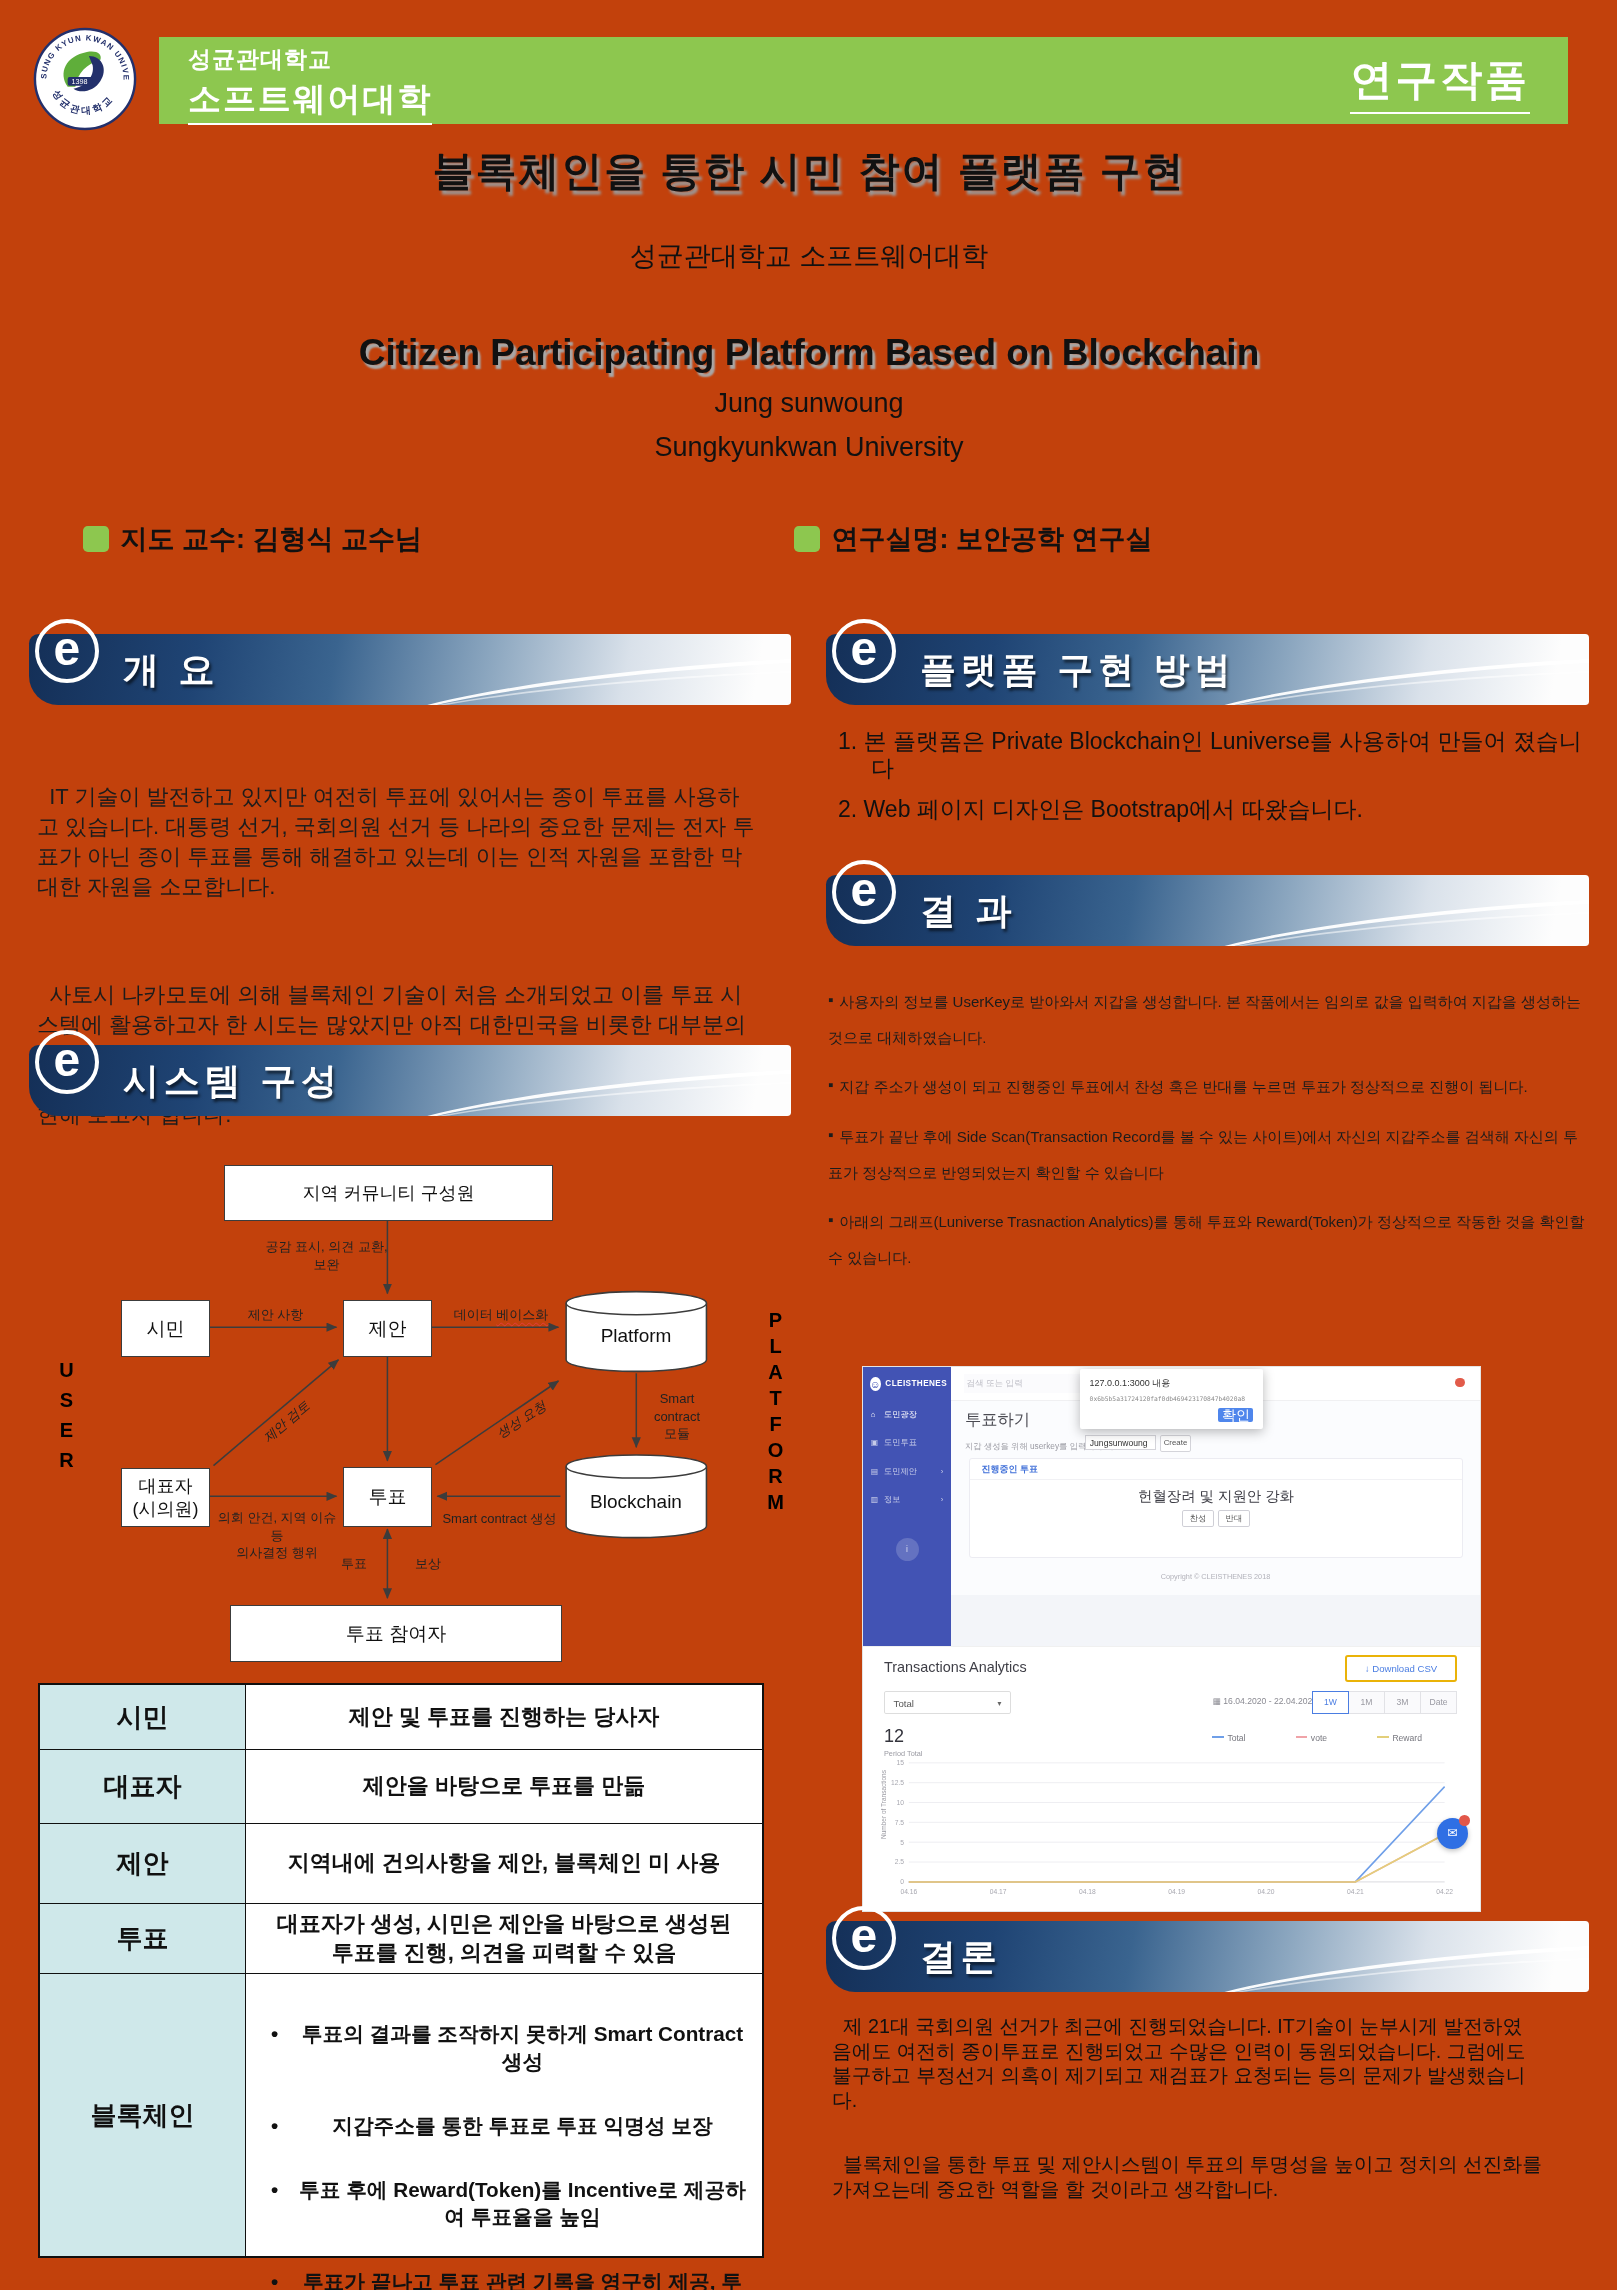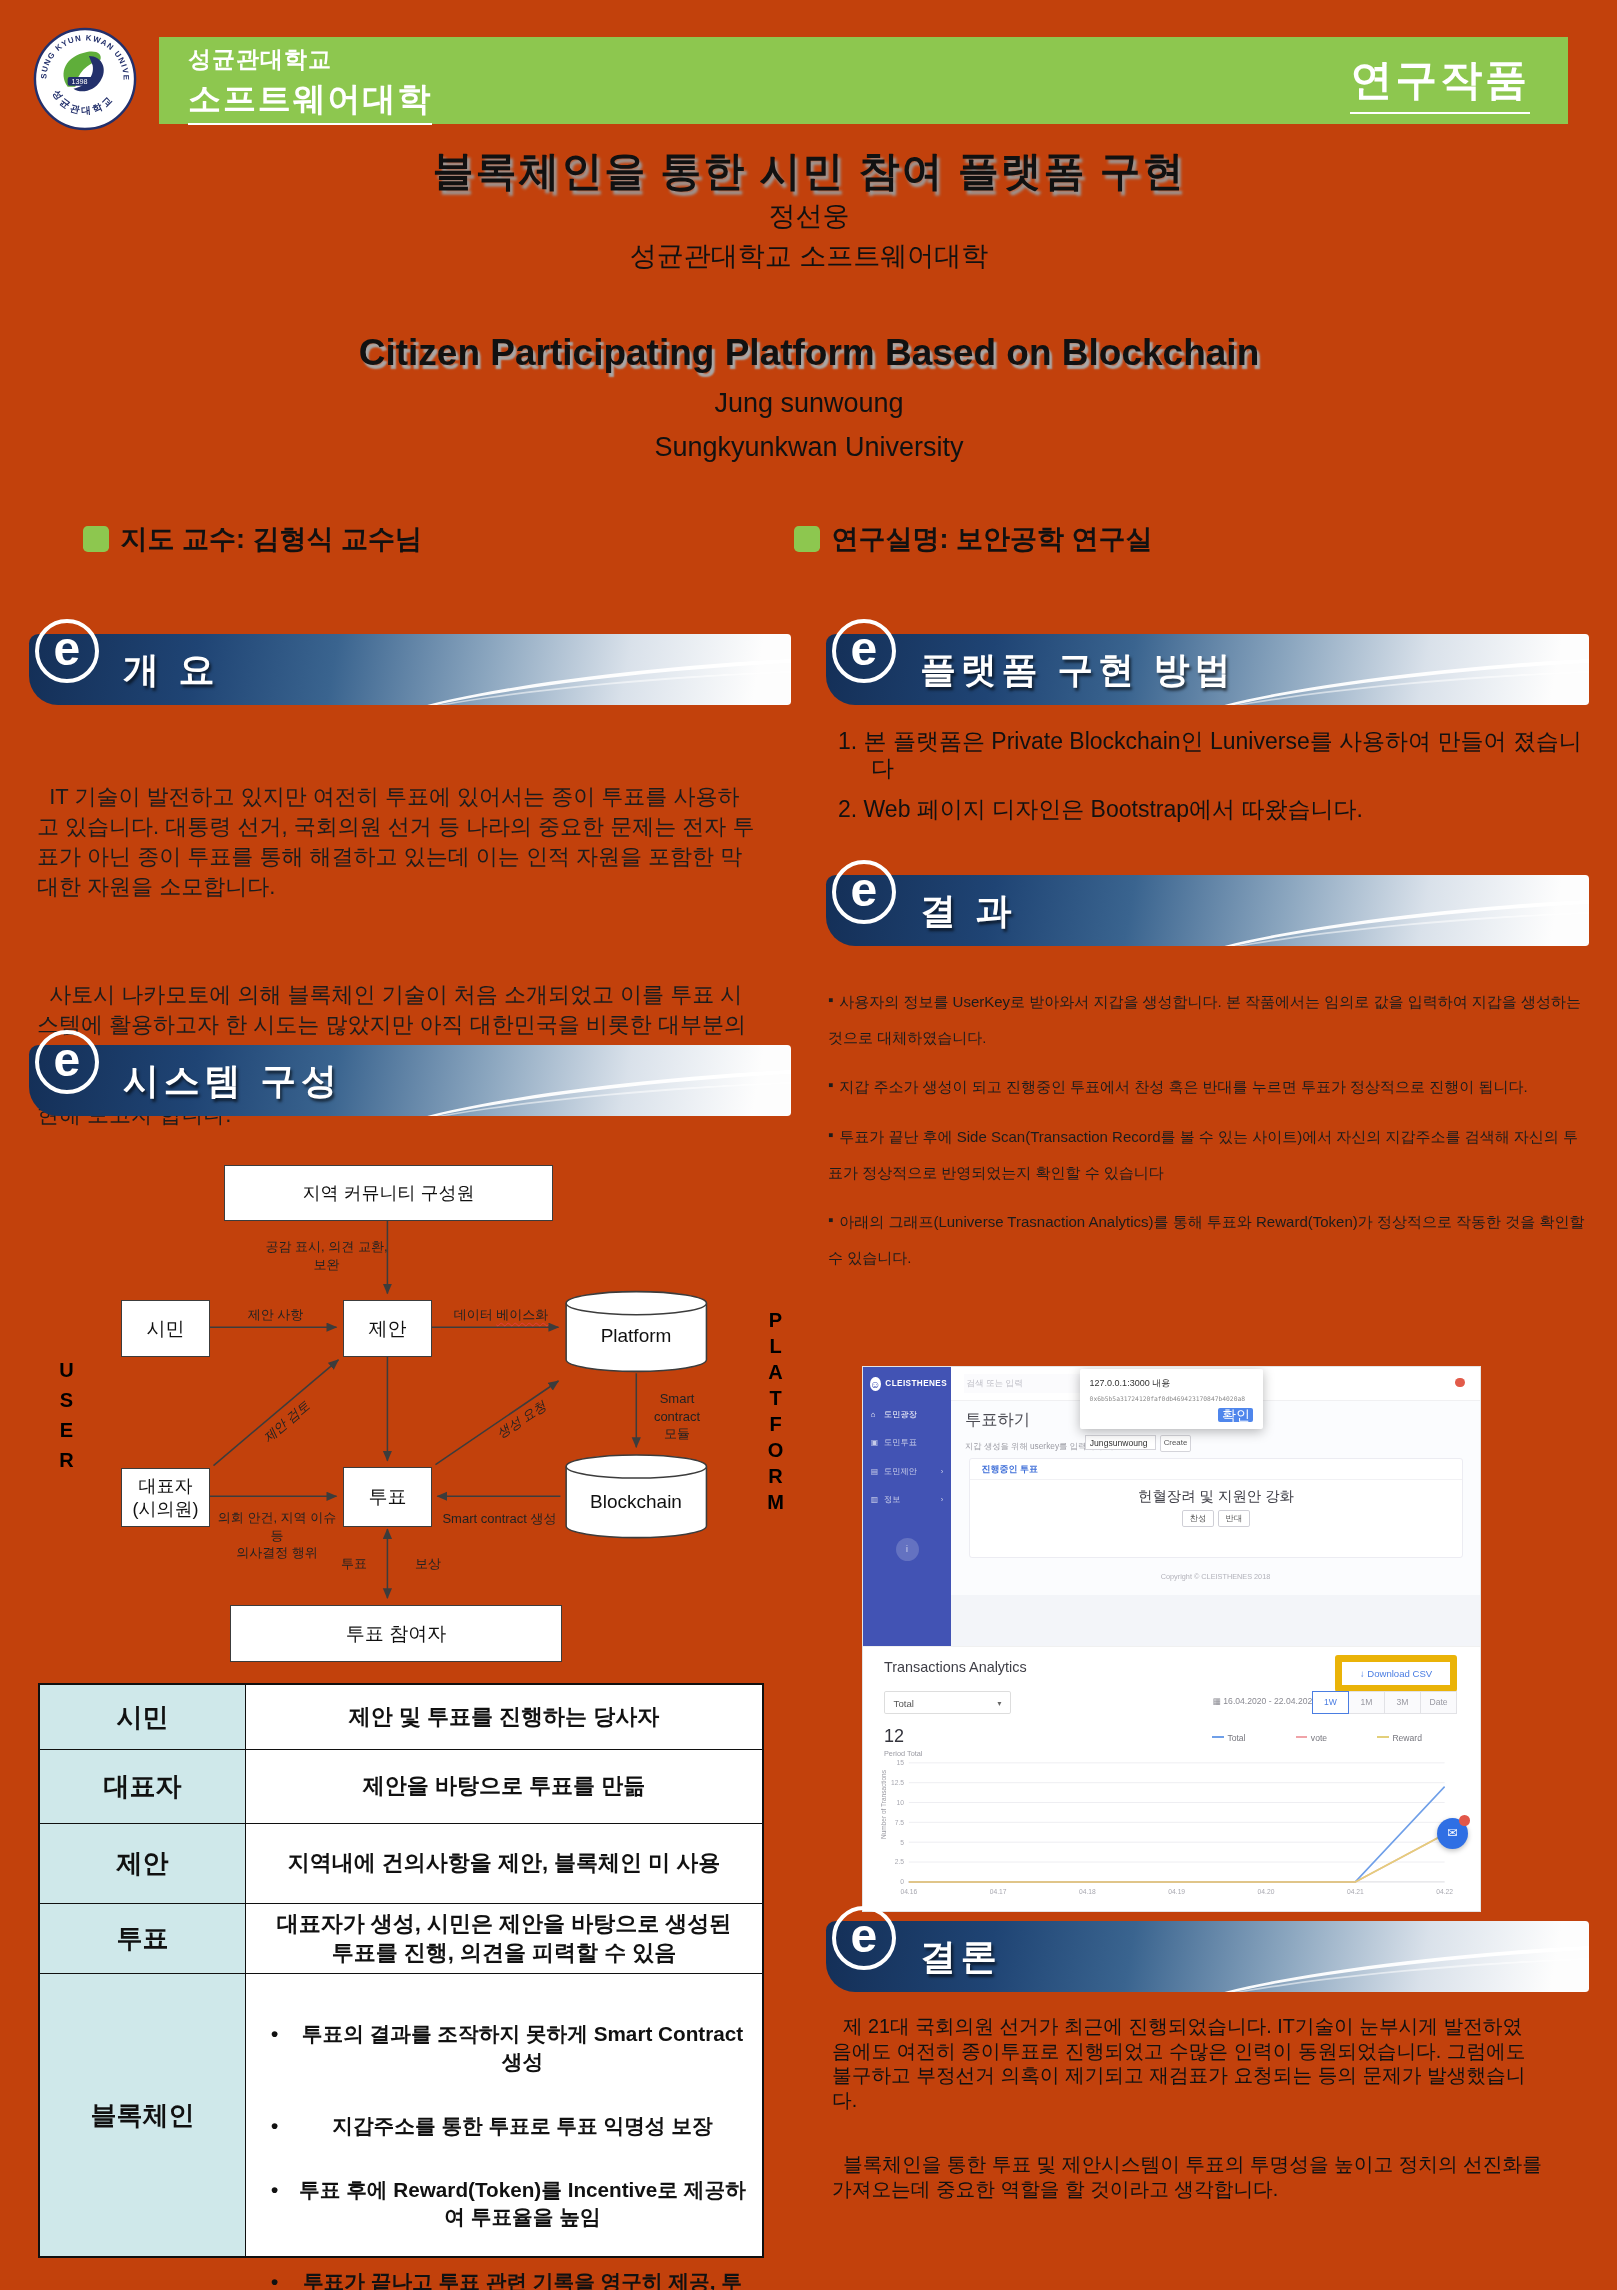--- a/index.html
+++ b/index.html
@@ -106,21 +106,21 @@
   .card-t{text-align:center;font-size:14.4px;color:#3c3c44;margin-top:6.7px;}
   .card-b{font-size:7.1px;color:#9d9da5;text-align:center;line-height:10px;padding:3.8px 15.4px 0;}
   .card-btns{display:flex;justify-content:center;gap:3.8px;margin-top:4.8px;}
   .vbtn{border:1px solid #cfcfd6;background:#fff;font-size:8.3px;color:#555;padding:1.9px 6.7px;border-radius:1.9px;}
   .app-foot{position:absolute;left:88px;right:0;top:205px;text-align:center;font-size:7.3px;color:#b2b2ba;}
   .gray-strip{position:absolute;left:88px;right:0;top:228px;height:51px;background:#f3f5f9;}
 
   
   .ana{position:absolute;left:0;top:279px;right:0;bottom:0;background:#fff;border-top:1px solid #f0f0f0;}
   .ana-title{position:absolute;left:21px;top:11.5px;font-size:14.4px;color:#3e3e46;}
-  .dl-btn{position:absolute;right:23px;top:7.7px;width:108px;height:23px;border:7px solid #eab308;border-radius:2.9px;color:#4a7de2;
+  .dl-btn{position:absolute;right:23px;top:7.7px;width:108px;height:23px;border:2px solid #eab308;border-radius:2.9px;color:#4a7de2;
     font-size:9.6px;line-height:23px;text-align:center;background:#fff;}
   .tot-dd{position:absolute;left:21px;top:44px;width:127px;height:23px;border:1px solid #ddd;border-radius:1.9px;font-size:9.6px;color:#555;
     line-height:23px;padding:0 8.6px;box-sizing:border-box;background:#fff;}
   .tot-dd .caret{float:right;font-size:7.7px;color:#666;}
   .drange{position:absolute;right:163px;top:49px;font-size:8.6px;color:#8a8a92;}
   .rgroup{position:absolute;right:23px;top:44px;display:flex;}
   .rbtn{width:35px;height:21px;border:1px solid #e2e2e6;background:#fafafc;color:#9a9aa2;font-size:8.6px;line-height:21px;text-align:center;margin-left:-1px;}
   .rbtn.on{border:1px solid #4a7de2;color:#4a7de2;background:#fff;z-index:2;}
   .ptotal-v{position:absolute;left:21px;top:79px;font-size:18px;color:#34343c;}
   .ptotal-l{position:absolute;left:21px;top:102px;font-size:7.3px;color:#9a9aa2;}
@@ -162,21 +162,20 @@
         <textPath href="#arcB" startOffset="14">성균관대학교</textPath>
       </text>
       <path d="M 36,62 C 26,48 34,30 56,26 C 66,24 72,28 70,34 C 56,38 46,48 44,62 Z" fill="#5fae3a"></path>
       <path d="M 58,30 C 72,30 78,44 70,56 C 64,66 50,70 42,64 C 54,62 64,52 62,40 Z" fill="#23306b"></path>
       <rect x="36" y="52" width="26" height="9" rx="2" fill="#23306b"></rect>
       <text x="40" y="59.5" font-size="7.5" fill="#ffffff">1398</text>
     </svg>
   </div>
 
   <div class="tline title-ko">블록체인을 통한 시민 참여 플랫폼 구현</div>
-  <div class="tline author-ko">정선웅</div>
   <div class="tline affil-ko">성균관대학교 소프트웨어대학</div>
   <div class="tline title-en">Citizen Participating Platform Based on Blockchain</div>
   <div class="tline author-en">Jung sunwoung</div>
   <div class="tline affil-en">Sungkyunkwan University</div>
 
   <div class="meta-item" style="left:83px;">
     <span class="sq"></span>
     <span>지도 교수:  김형식 교수님</span>
   </div>
   <div class="meta-item" style="left:794px;">

